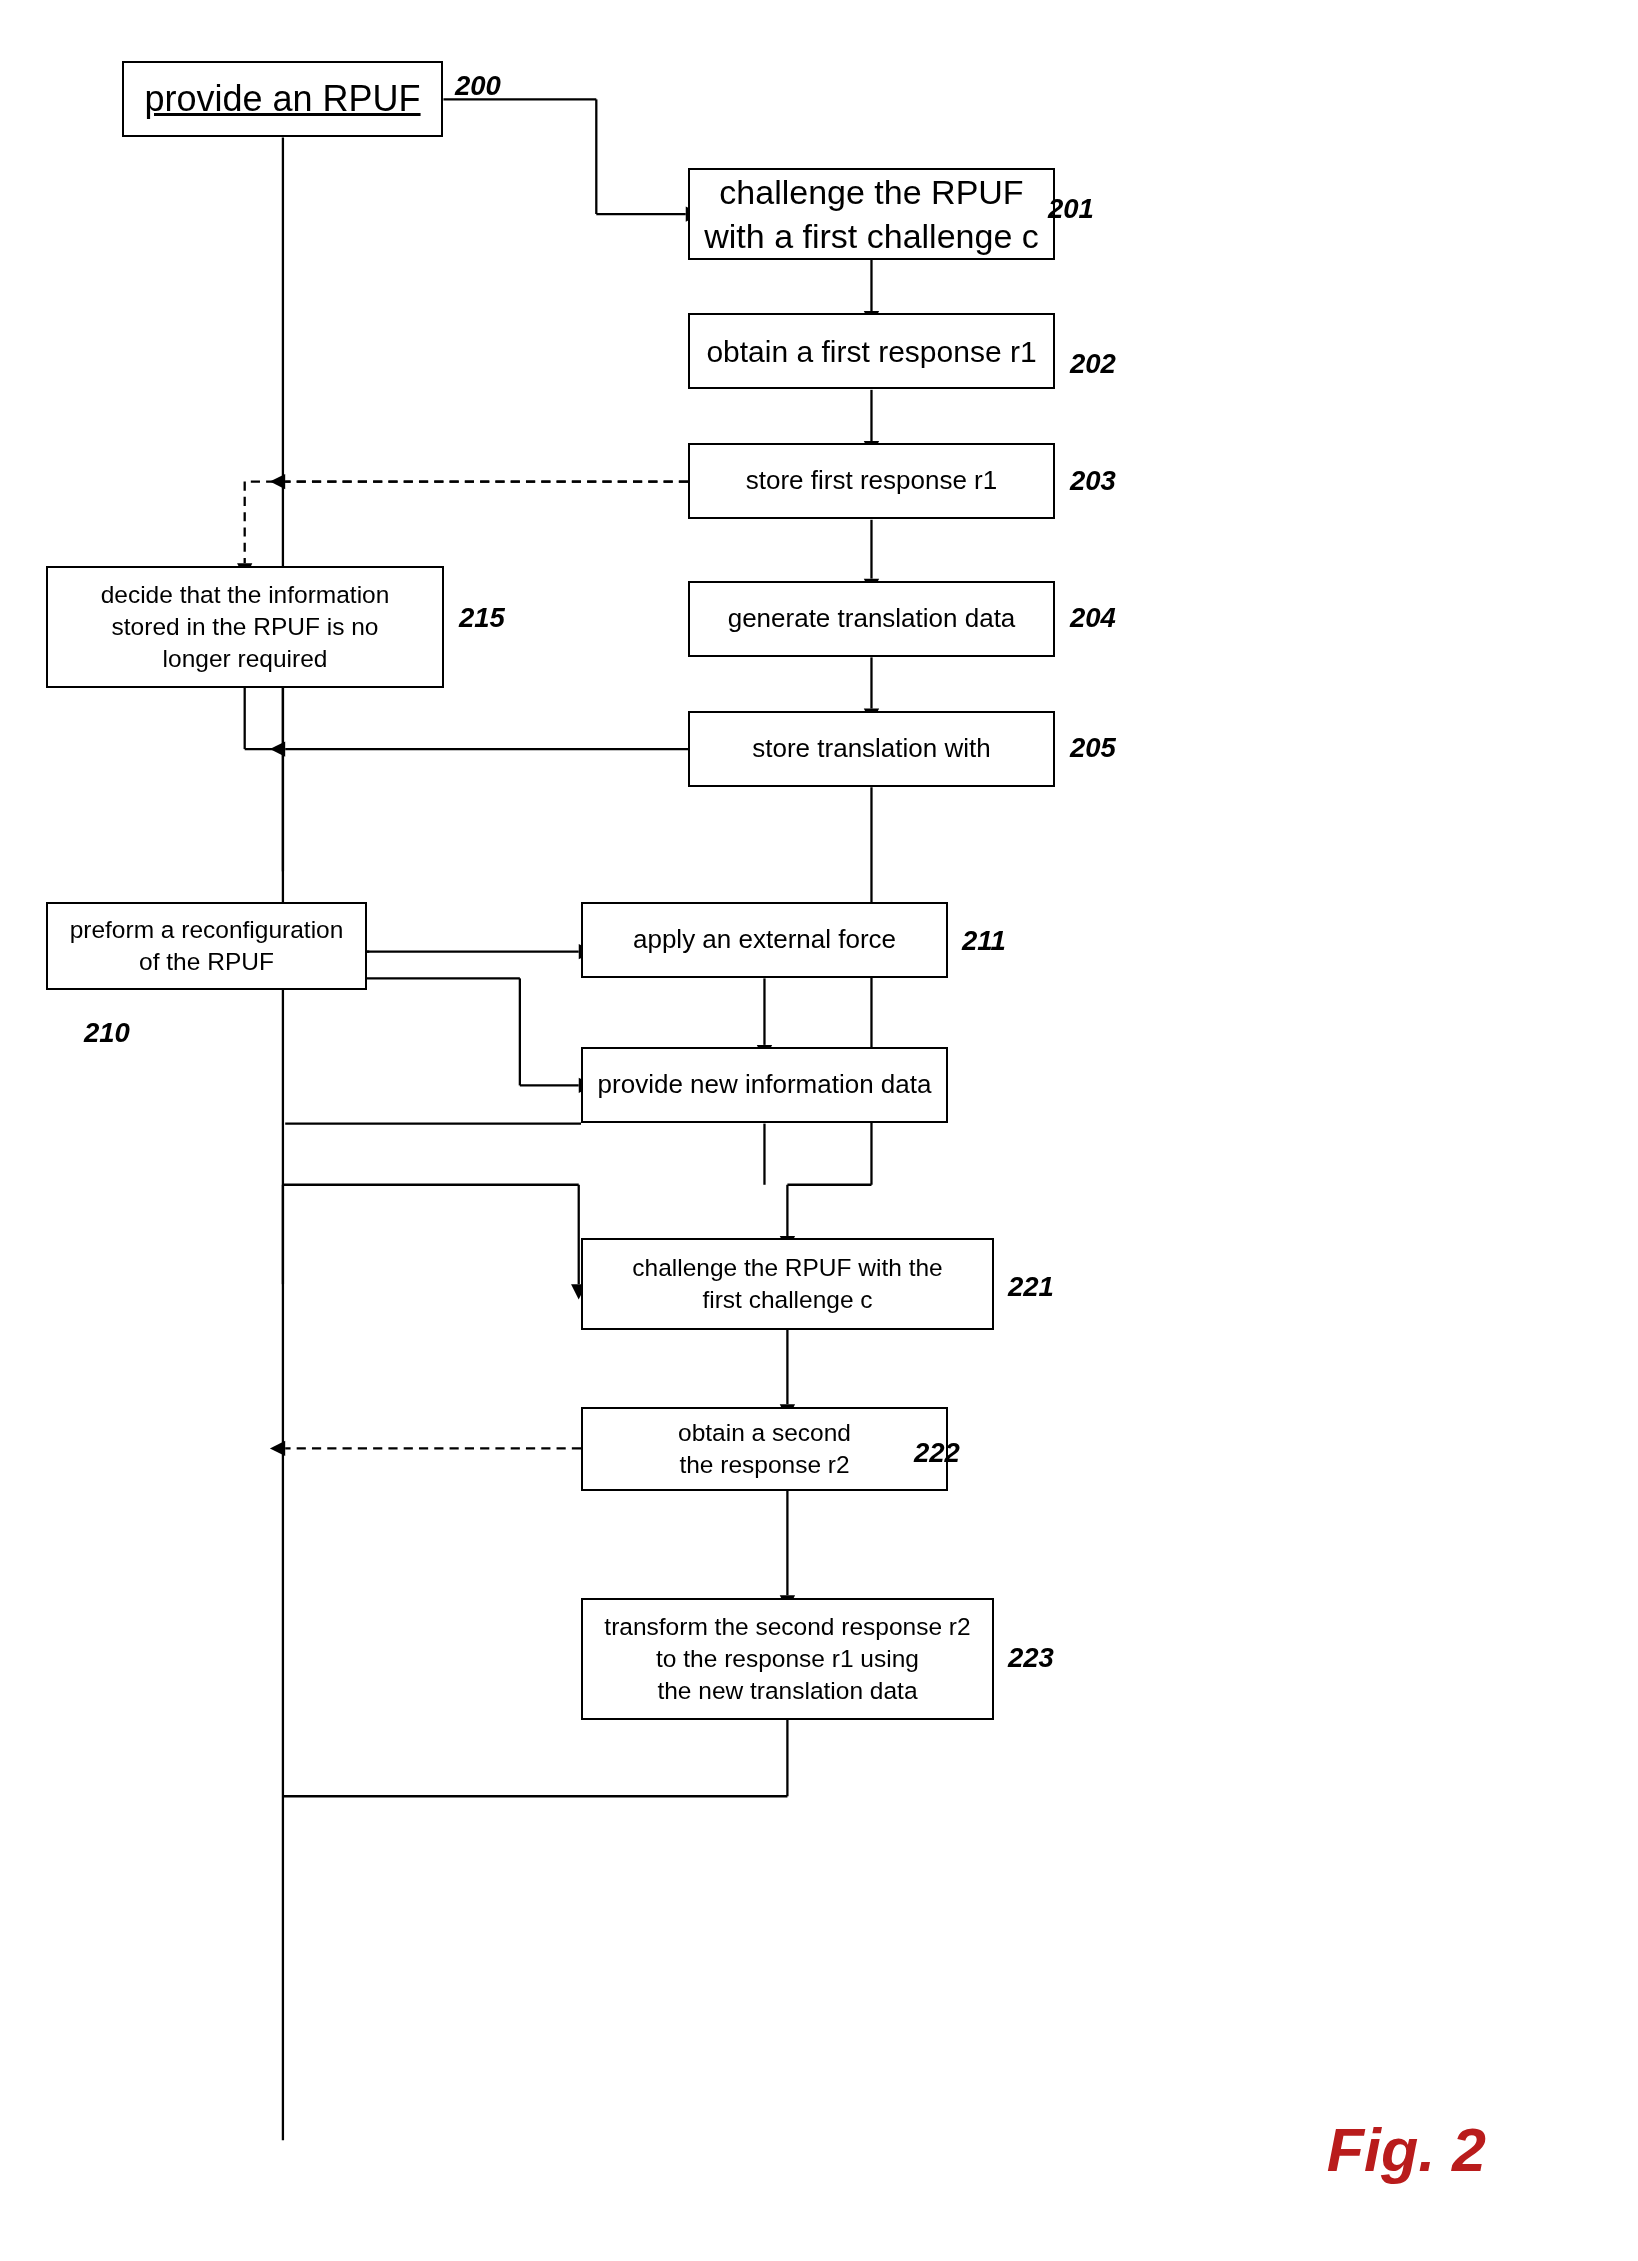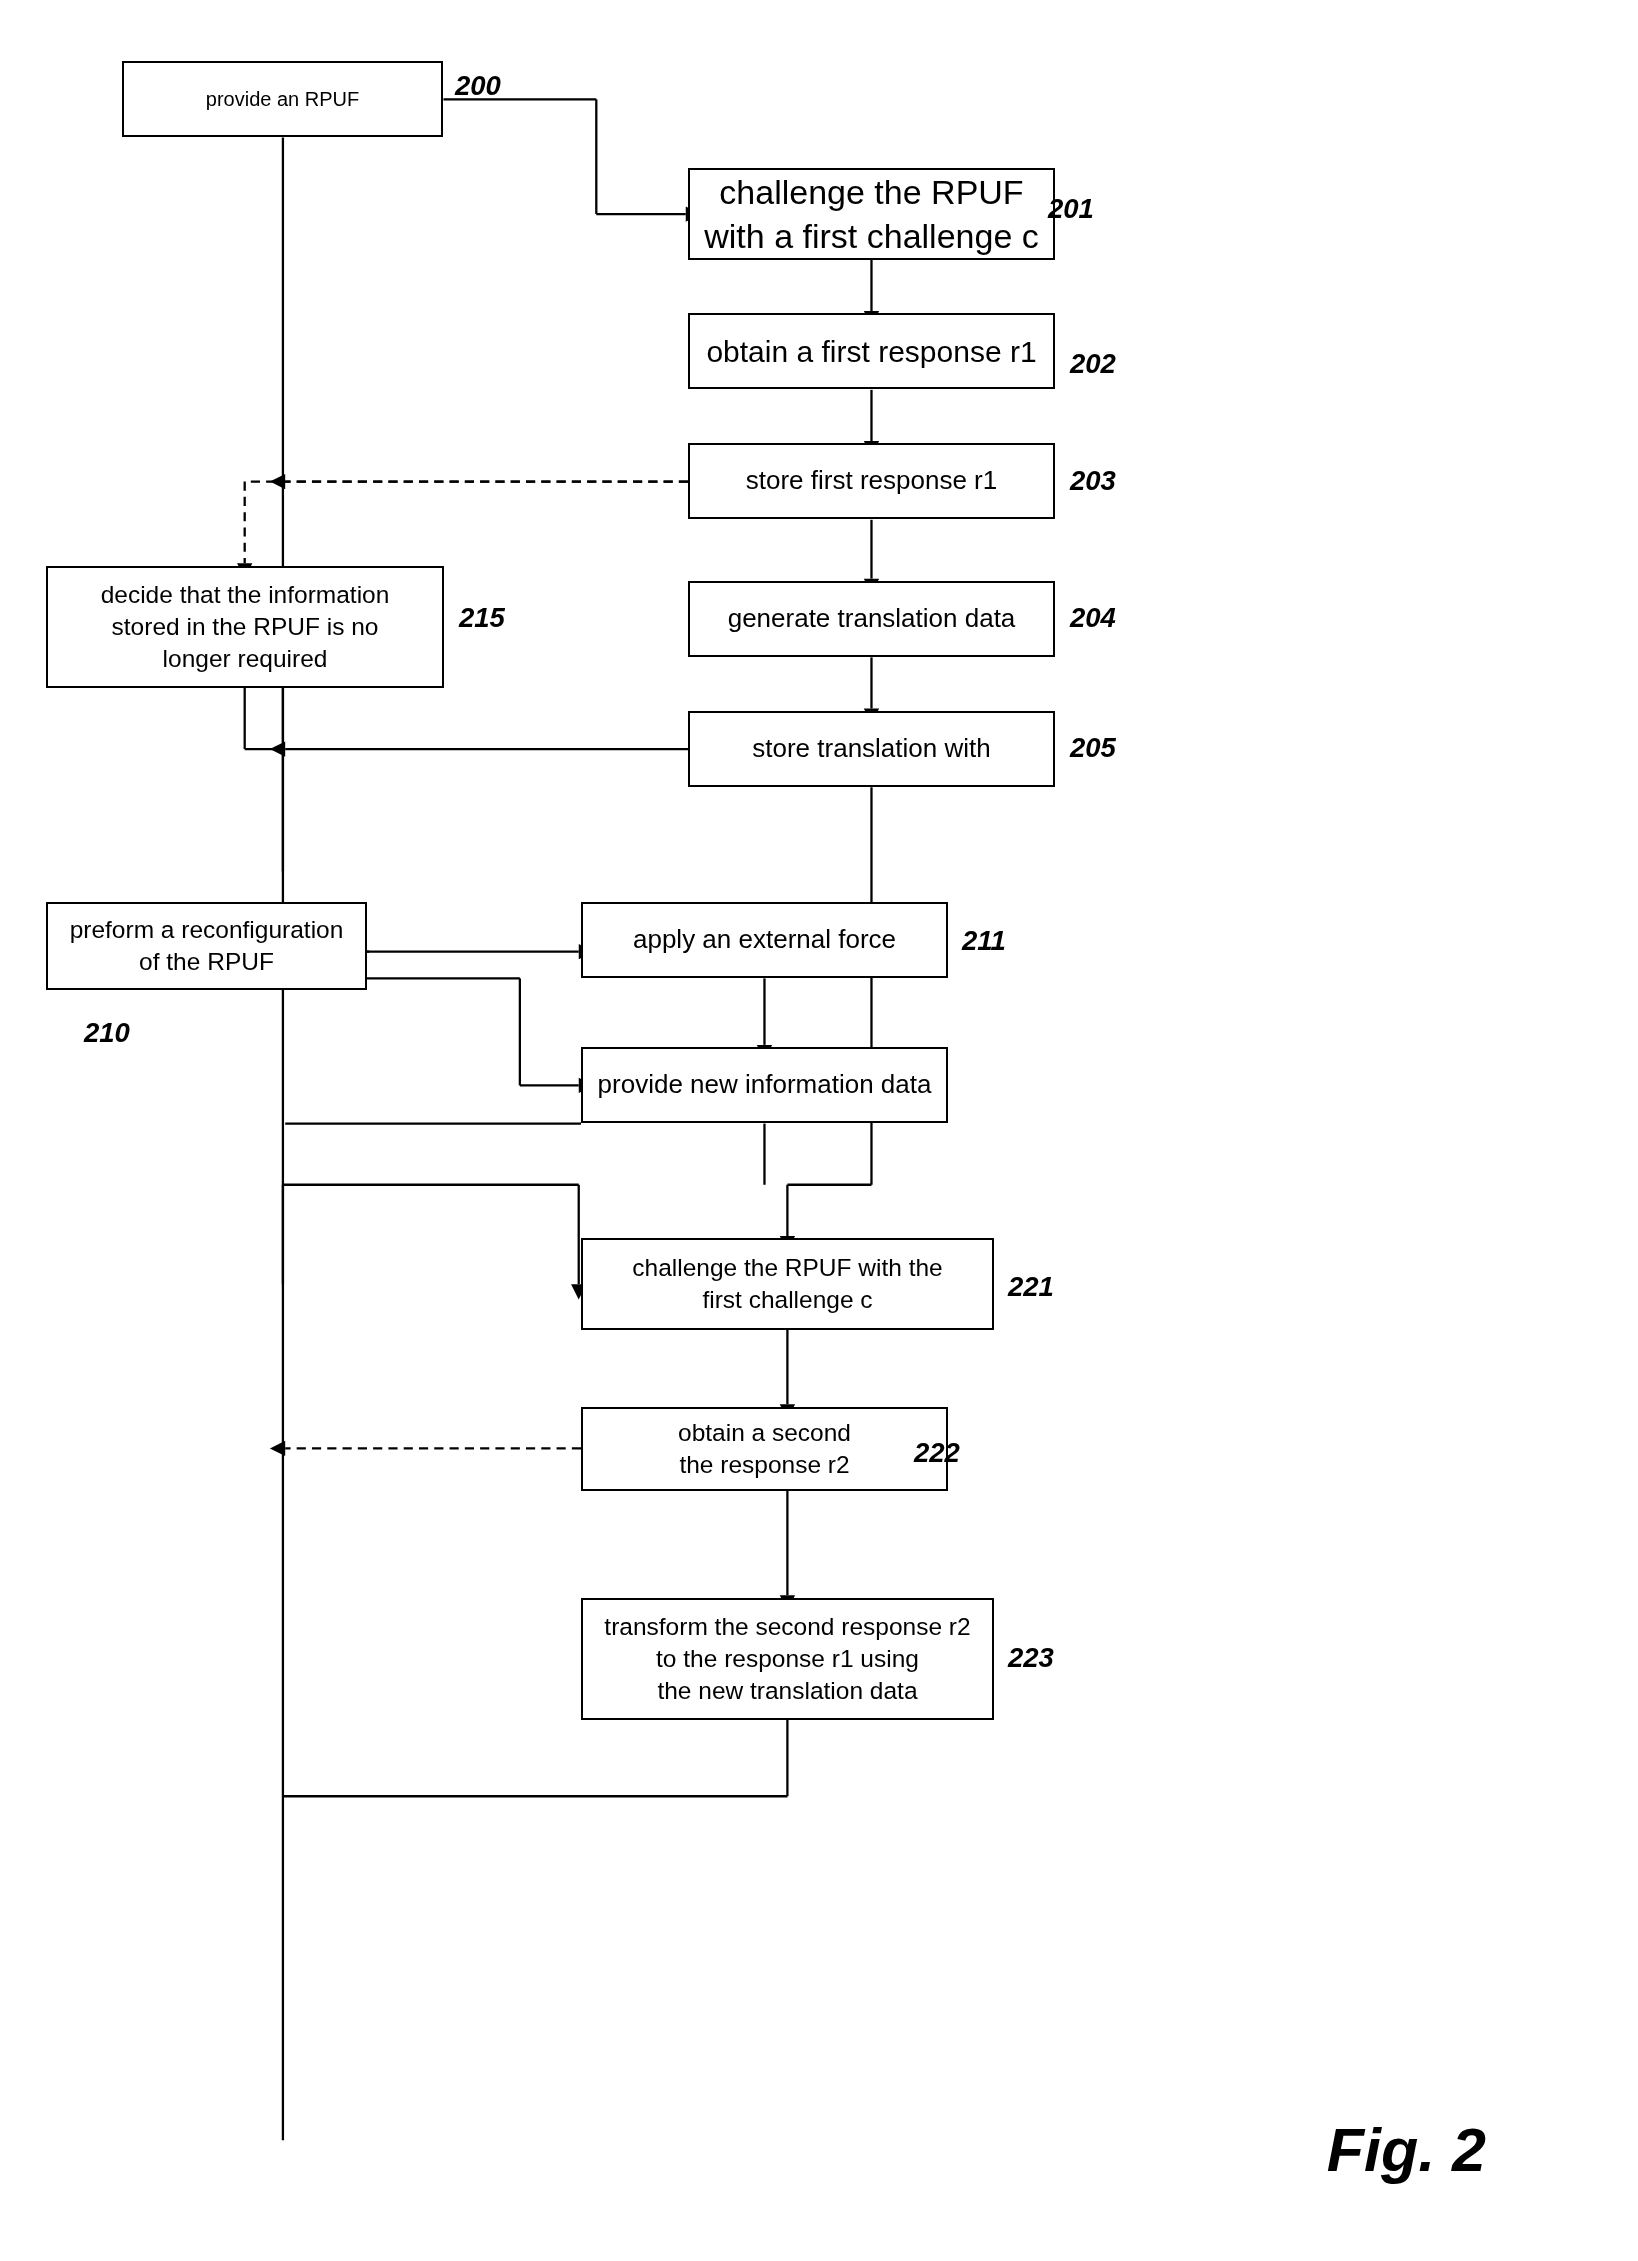--- a/index.html
+++ b/index.html
@@ -41,21 +41,21 @@
       left: 0;
       width: 1639px;
       height: 2261px;
       pointer-events: none;
     }
     .fig-label {
       position: absolute;
       font-size: 61px;
       font-style: italic;
       font-weight: bold;
-      color: #000000;
+      color: #b91c1c;
     }
   </style>
 </head>
 <body>
 
 <div class="diagram-container">
 
   <svg class="arrows" viewBox="0 0 2144 2958" width="1639" height="2261">
 
     <line x1="370" y1="180" x2="370" y2="2800" stroke="#000" stroke-width="3"></line>
@@ -134,21 +134,21 @@
     <line x1="1140" y1="1030" x2="1140" y2="1550" stroke="#000" stroke-width="3"></line>
 
     <line x1="1030" y1="1550" x2="1140" y2="1550" stroke="#000" stroke-width="3"></line>
     <line x1="1030" y1="1550" x2="1030" y2="1617" stroke="#000" stroke-width="3"></line>
     <polygon points="1020,1617 1030,1637 1040,1617" fill="#000"></polygon>
 
     <line x1="1000" y1="1470" x2="1000" y2="1550" stroke="#000" stroke-width="3"></line>
 
   </svg>
 
-  <div class="box" style="left:122px; top:61px; width:321px; height:76px; font-size:20px;">
+  <div class="box" style="left:122px; top:61px; width:321px; height:76px; font-size:36px;text-decoration:underline;">
     <span style="white-space: pre-line;">provide an RPUF</span>
   </div>
 
   <div class="box" style="left:688px; top:168px; width:367px; height:92px; font-size:34px;">
     <span style="white-space:pre-line;">challenge the RPUF
 with a first challenge c</span>
   </div>
 
   <div class="box" style="left:688px; top:313px; width:367px; height:76px; font-size:30px;">
     <span style="white-space: pre-line;">obtain a first response r1</span>

